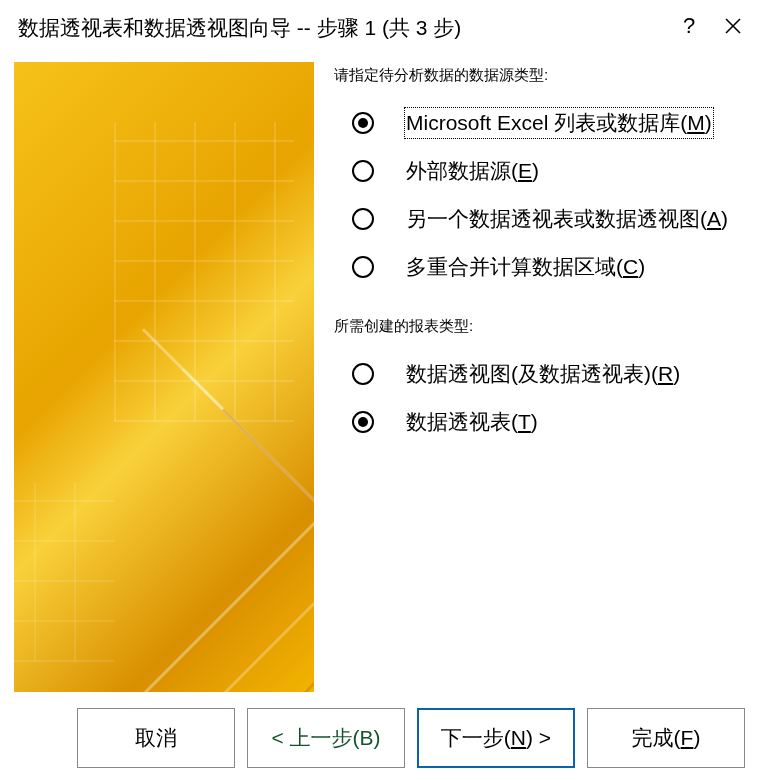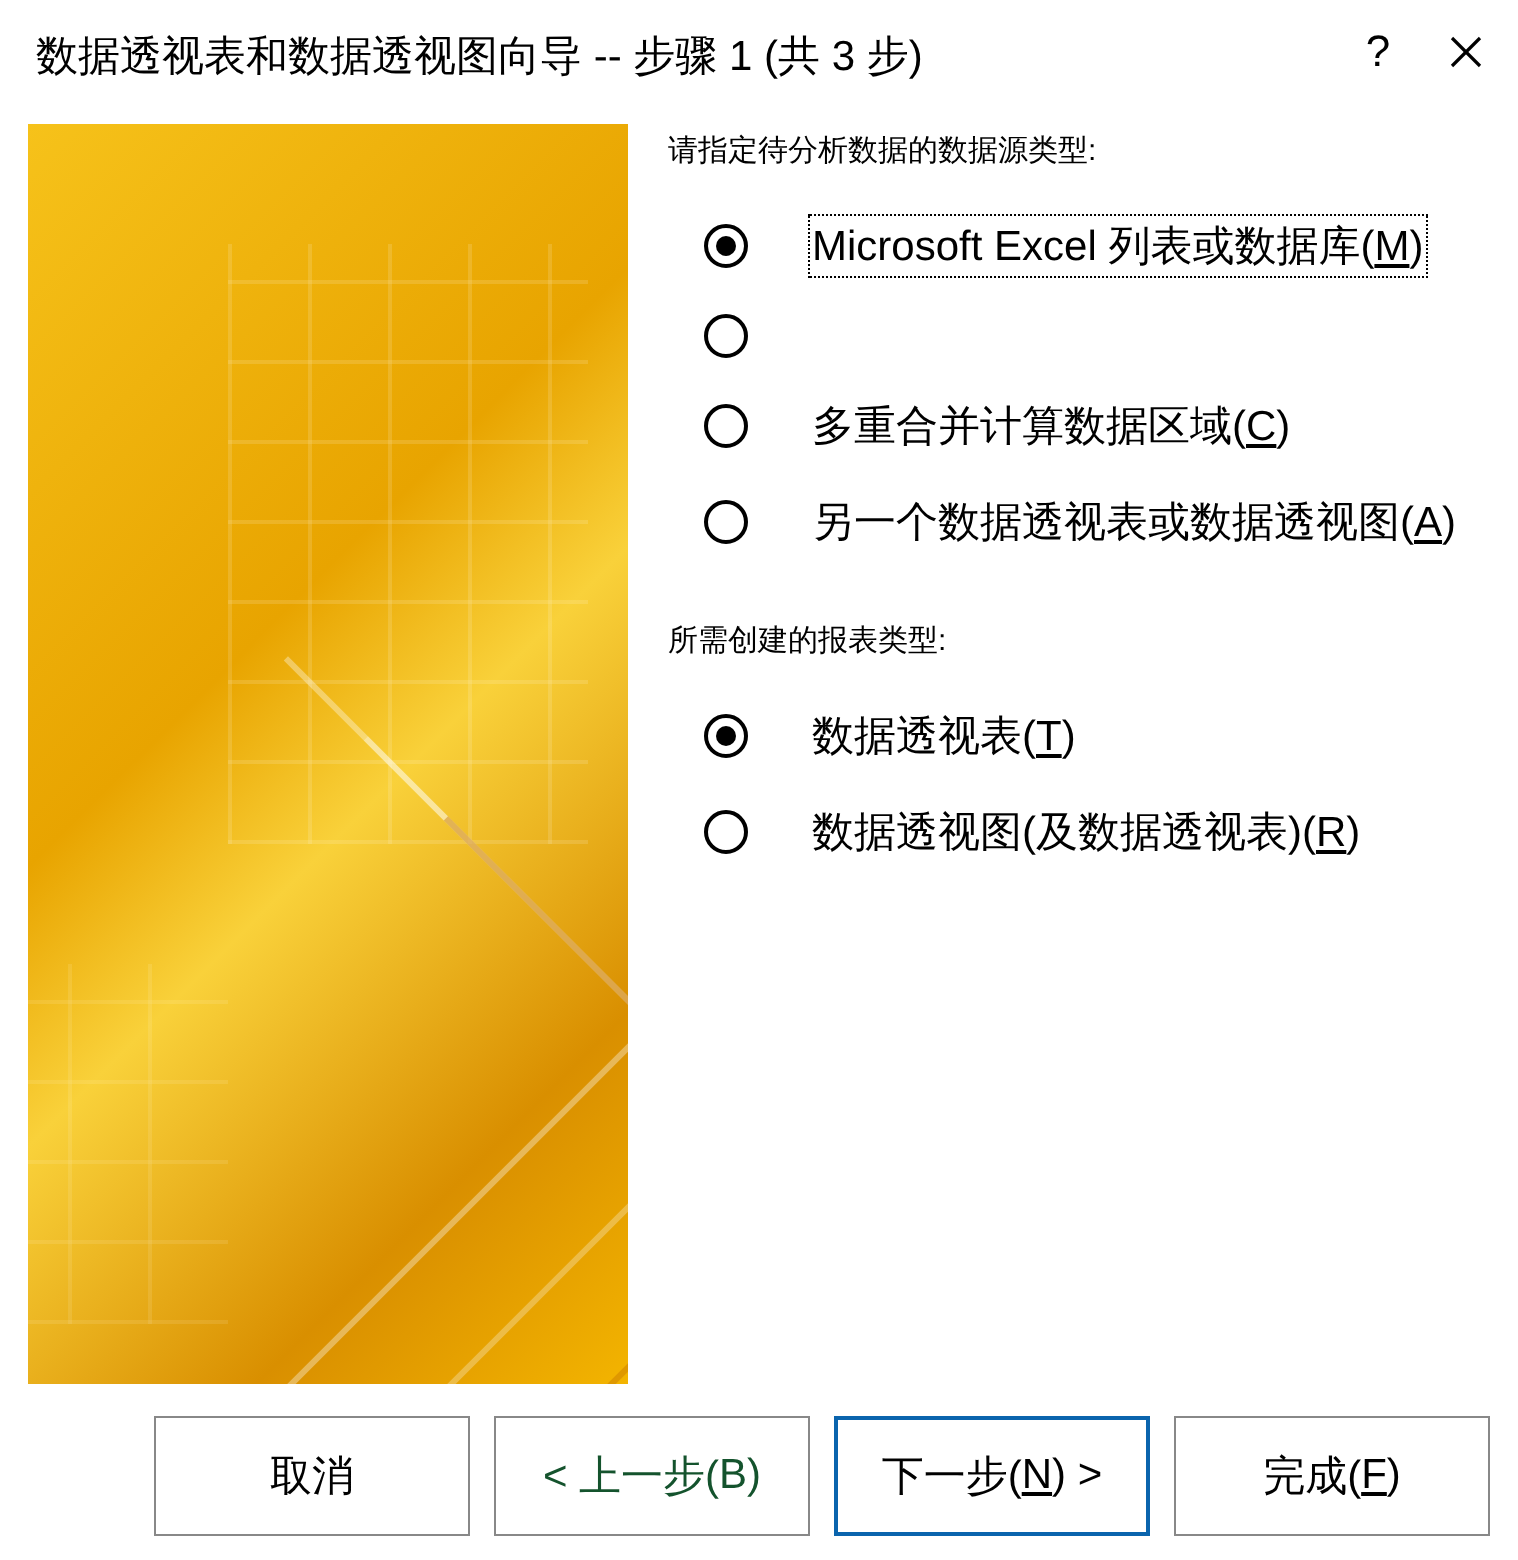--- a/index.html
+++ b/index.html
@@ -178,41 +178,42 @@
 
     <div class="group">
       <div class="group-label">请指定待分析数据的数据源类型:</div>
 
       <div class="radio-row selected">
         <span class="radio checked"></span>
         <span class="radio-label"><span>Microsoft Excel 列表或数据库(</span><u>M</u><span>)</span></span>
       </div>
       <div class="radio-row">
         <span class="radio"></span>
+        <span class="radio-label"><span>外部数据源(</span><u>E</u><span>)</span></span>
+      </div>
+      <div class="radio-row">
+        <span class="radio"></span>
+        <span class="radio-label"><span>另一个数据透视表或数据透视图(</span><u>A</u><span>)</span></span>
       </div>
       <div class="radio-row">
         <span class="radio"></span>
         <span class="radio-label"><span>多重合并计算数据区域(</span><u>C</u><span>)</span></span>
-      </div>
-      <div class="radio-row">
-        <span class="radio"></span>
-        <span class="radio-label"><span>另一个数据透视表或数据透视图(</span><u>A</u><span>)</span></span>
       </div>
     </div>
 
     <div class="group">
       <div class="group-label">所需创建的报表类型:</div>
 
       <div class="radio-row">
+        <span class="radio"></span>
+        <span class="radio-label"><span>数据透视图(及数据透视表)(</span><u>R</u><span>)</span></span>
+      </div>
+      <div class="radio-row">
         <span class="radio checked"></span>
         <span class="radio-label"><span>数据透视表(</span><u>T</u><span>)</span></span>
-      </div>
-      <div class="radio-row">
-        <span class="radio"></span>
-        <span class="radio-label"><span>数据透视图(及数据透视表)(</span><u>R</u><span>)</span></span>
       </div>
     </div>
 
   </div>
 </div>
 
 <div class="buttons">
   <button class="btn">
     <span>取消</span>
   </button>

